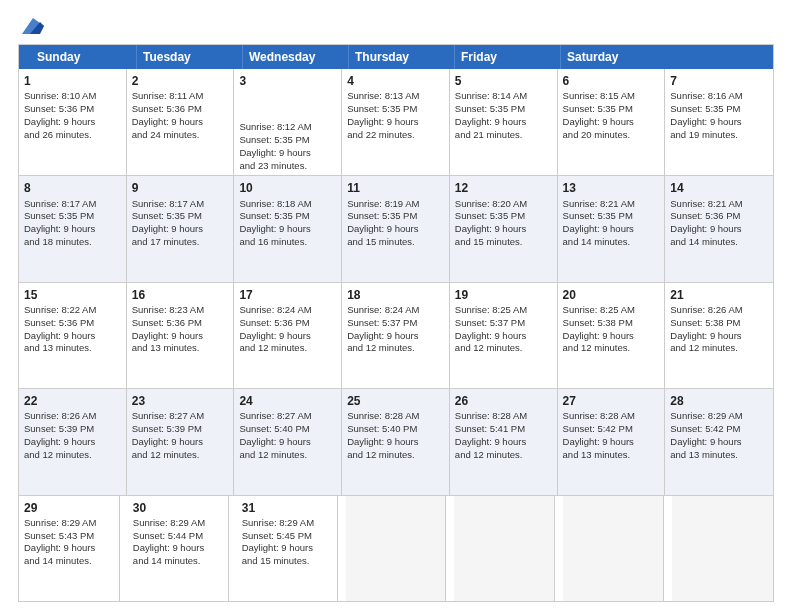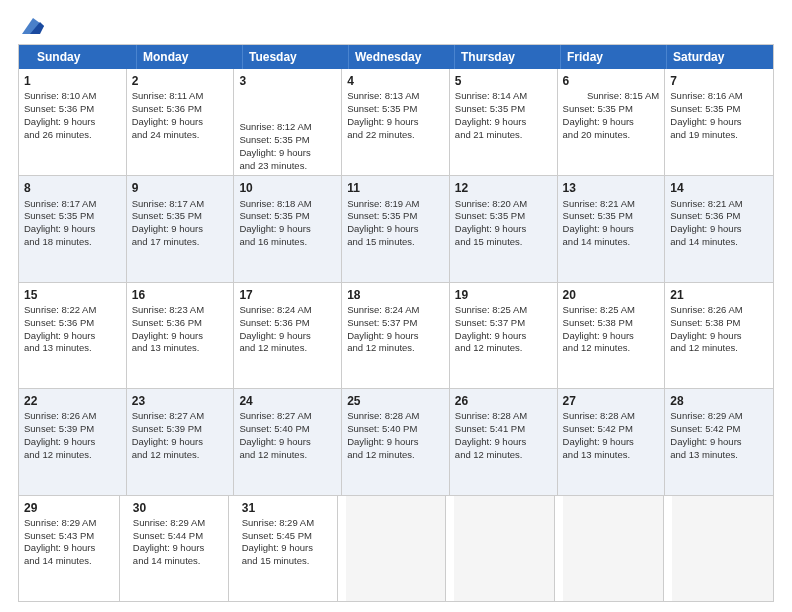--- a/index.html
+++ b/index.html
@@ -131,21 +131,20 @@
     </div>
     <div class="title-block">
       <div class="month-title"></div>
       <div class="location"></div>
     </div>
   </div>
 
   <div class="calendar">
     <div class="cal-header">
     <div class="cal-header-cell">Sunday</div>
-        <div class="cal-header-cell">Monday</div>
         <div class="cal-header-cell">Tuesday</div>
         <div class="cal-header-cell">Wednesday</div>
         <div class="cal-header-cell">Thursday</div>
         <div class="cal-header-cell">Friday</div>
         <div class="cal-header-cell">Saturday</div>
       </div>
     <div class="cal-body">
     <div class="cal-row">
           <div class="cal-cell">
             <span class="day-num">1</span>
@@ -177,21 +176,21 @@
           </div>
           <div class="cal-cell">
             <span class="day-num">5</span>
             <span style="display: block;">Sunrise: 8:14 AM</span>
             <span style="display: block;">Sunset: 5:35 PM</span>
             <span style="display: block;">Daylight: 9 hours</span>
             <span style="display: block;">and 21 minutes.</span>
           </div>
           <div class="cal-cell">
             <span class="day-num">6</span>
-            <span style="display: block; text-align: right;">Sunrise: 8:15 AM</span>
+            <span style="display: block;">Sunrise: 8:15 AM</span>
             <span style="display: block;">Sunset: 5:35 PM</span>
             <span style="display: block;">Daylight: 9 hours</span>
             <span style="display: block;">and 20 minutes.</span>
           </div>
           <div class="cal-cell">
             <span class="day-num">7</span>
             <span style="display: block;">Sunrise: 8:16 AM</span>
             <span style="display: block;">Sunset: 5:35 PM</span>
             <span style="display: block;">Daylight: 9 hours</span>
             <span style="display: block;">and 19 minutes.</span>

